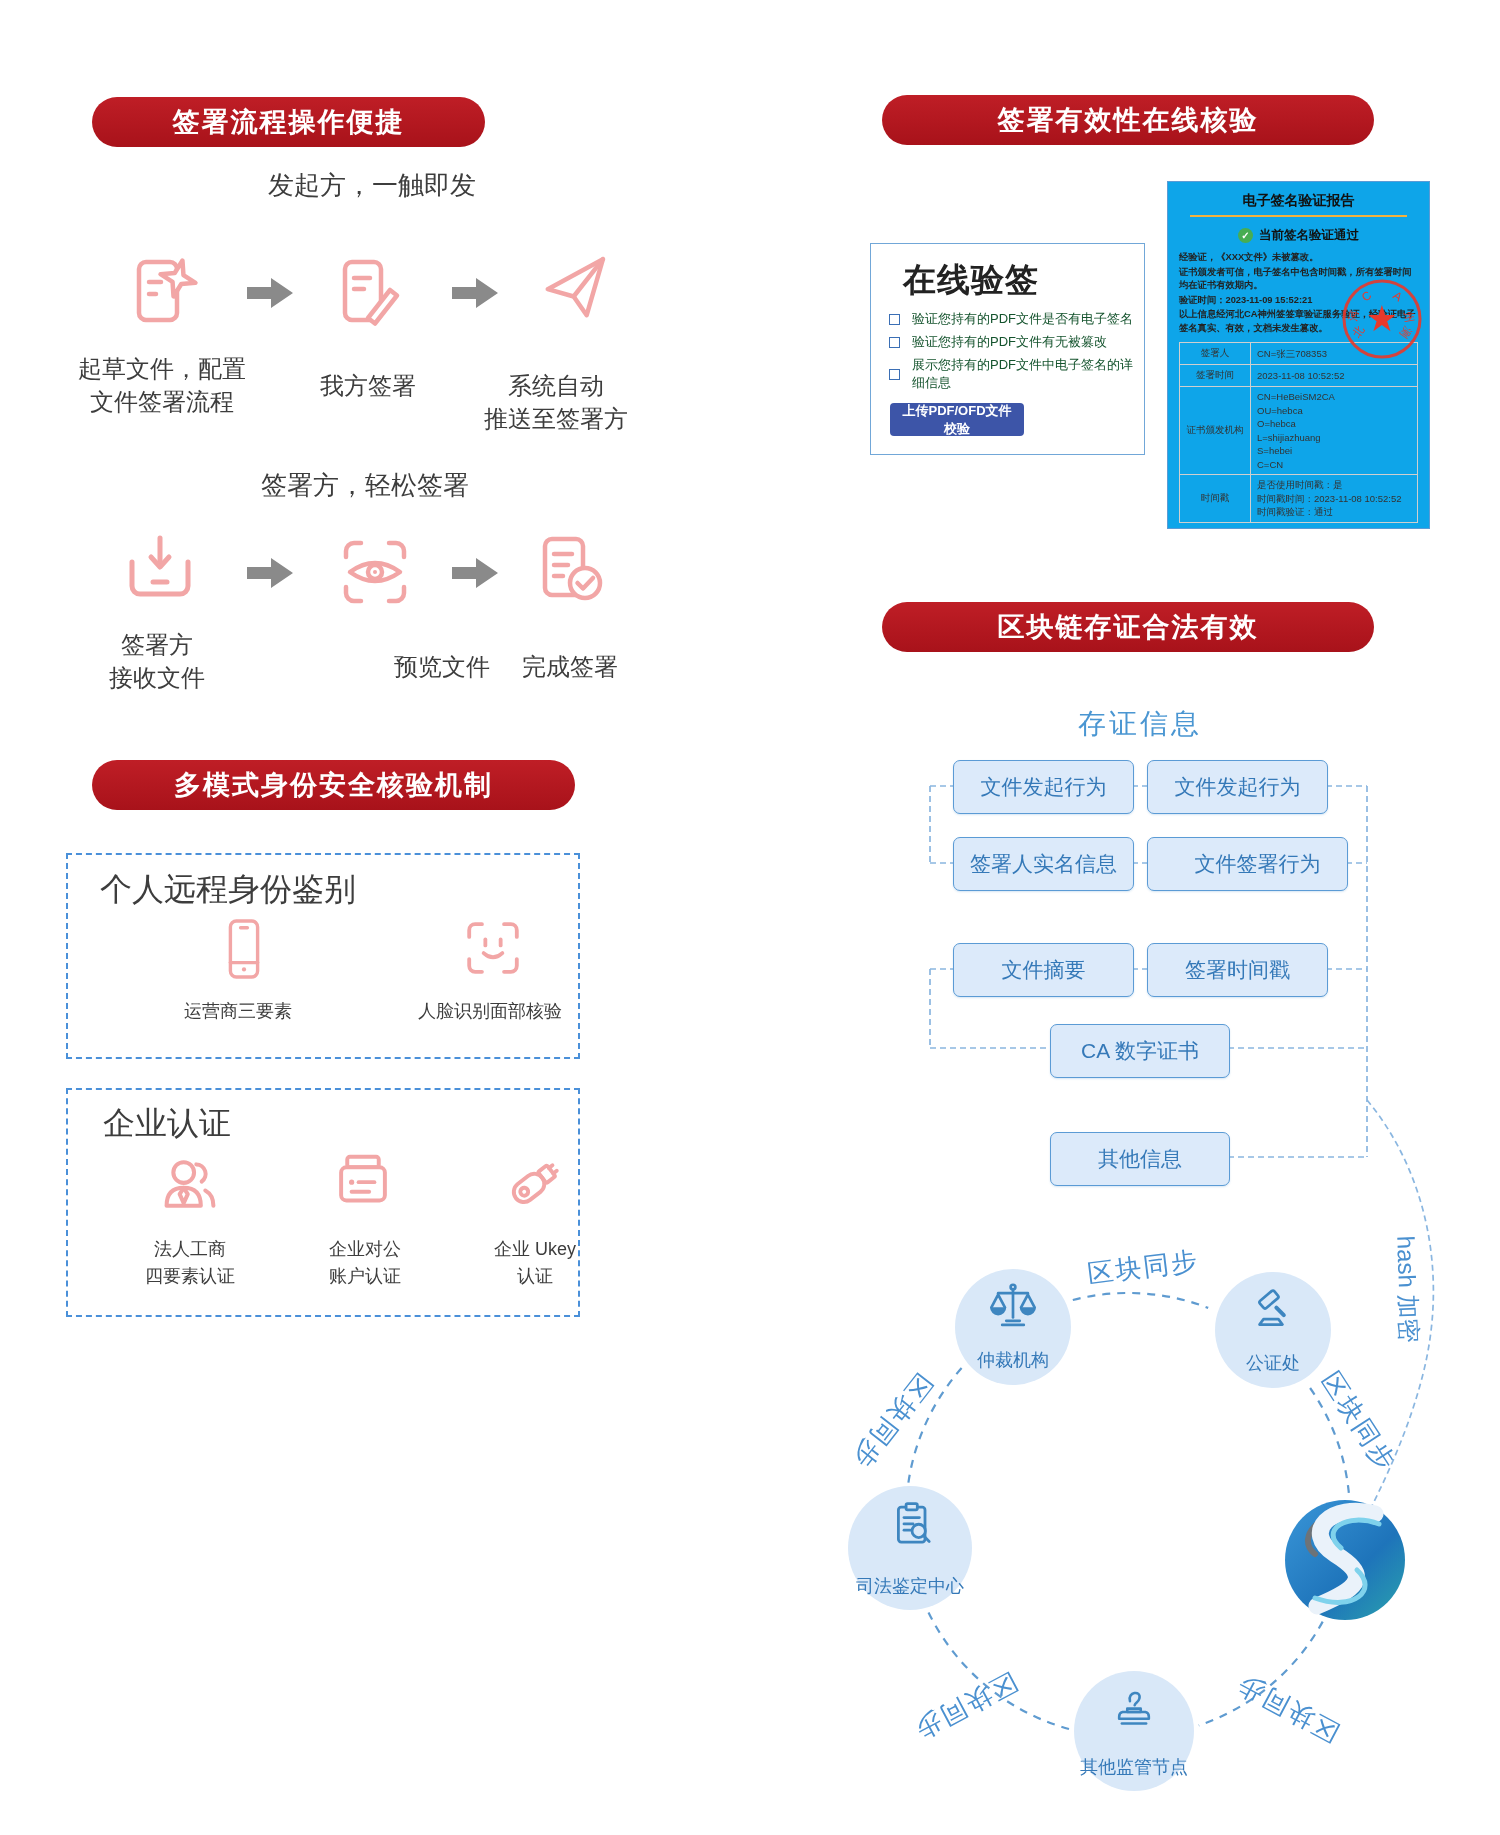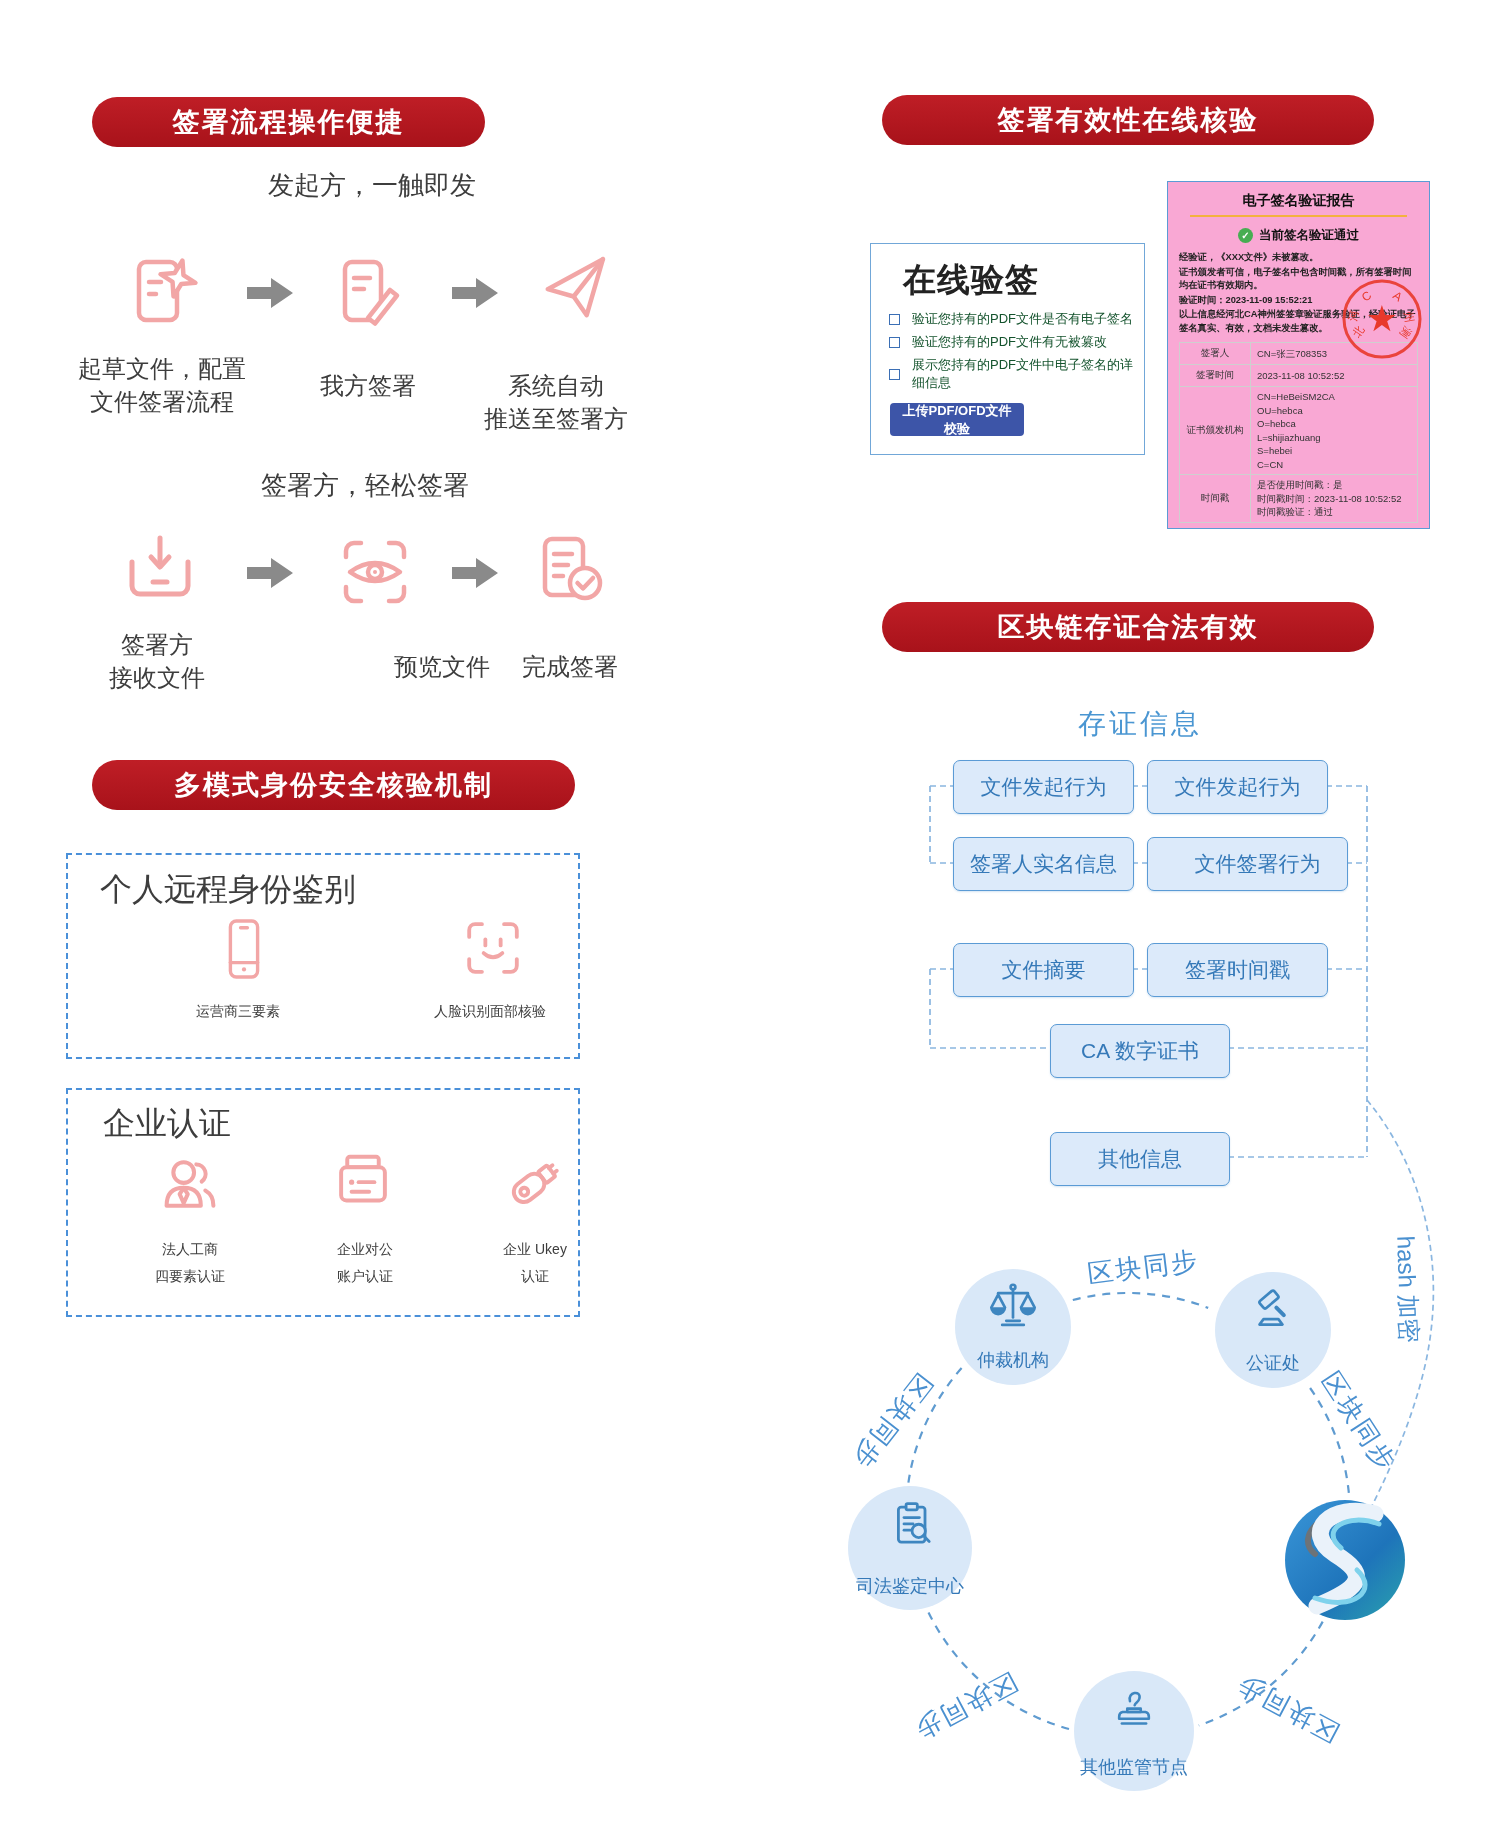--- a/index.html
+++ b/index.html
@@ -3,27 +3,27 @@
 <meta charset="utf-8">
 <style>
   html,body{margin:0;padding:0;background:#fff;}
   body{width:1500px;height:1835px;position:relative;font-family:"Liberation Sans",sans-serif;overflow:hidden;color:#3f3f3f;}
   .abs{position:absolute;}
   .banner{position:absolute;height:50px;border-radius:26px;background:linear-gradient(180deg,#bf1e26,#a8121a);color:#fff;font-size:27px;font-weight:bold;display:flex;align-items:center;justify-content:center;letter-spacing:2px;}
   .subtitle{position:absolute;font-size:26px;color:#3d3d3d;text-align:center;font-weight:500;}
   .step-label{position:absolute;width:230px;text-align:center;font-size:24px;line-height:33px;color:#3d3d3d;white-space:pre-line;}
   .dashbox{position:absolute;border:2px dashed #4a90d9;background:#fff;}
   .dash-title{position:absolute;font-size:32px;color:#3d3d3d;}
-  .id-label{position:absolute;text-align:center;font-size:14px;line-height:27px;color:#3d3d3d;white-space:pre-line;}
+  .id-label{position:absolute;text-align:center;font-size:18px;line-height:27px;color:#3d3d3d;white-space:pre-line;}
   .panel{position:absolute;border:1px solid #71a7d8;background:#fff;}
   .panel-title{position:absolute;font-size:33px;font-weight:bold;color:#222;letter-spacing:1px;}
   .check-row{position:absolute;display:flex;align-items:center;gap:12px;font-size:13px;color:#14532d;}
   .check-sq{width:9px;height:9px;border:1.5px solid #3b6fb5;flex:0 0 auto;}
   .btn{position:absolute;background:#3d55a8;color:#fff;font-size:13px;font-weight:bold;border:none;border-radius:4px;display:flex;align-items:center;justify-content:center;cursor:pointer;}
-  .cert{position:absolute;border:1px solid #5b9bd5;background:#f9a8d4;}
+  .cert{position:absolute;border:1px solid #5b9bd5;background:#0ea5e9;}
   .cert-title{position:absolute;width:100%;text-align:center;font-size:14px;font-weight:bold;color:#111;}
   .cert-line{position:absolute;background:#f3b23e;height:2px;}
   .cert-status{position:absolute;width:100%;display:flex;align-items:center;justify-content:center;gap:6px;font-size:12.5px;font-weight:bold;color:#111;}
   .gcheck{width:15px;height:15px;border-radius:50%;background:#47ad52;color:#fff;font-size:10px;display:flex;align-items:center;justify-content:center;}
   .cert-paras{position:absolute;font-size:9.3px;line-height:13.5px;color:#222;font-weight:600;}
   .cert-paras div{margin:0 0 1px 0;}
   table.cert-table{position:absolute;border-collapse:collapse;table-layout:fixed;}
   table.cert-table td{border:1px solid #cfcfcf;font-size:9.5px;color:#333;padding:3px 6px;vertical-align:middle;}
   td.cl{width:58px;text-align:center;color:#555;}
   td.cv{white-space:pre-line;line-height:13.5px;}

